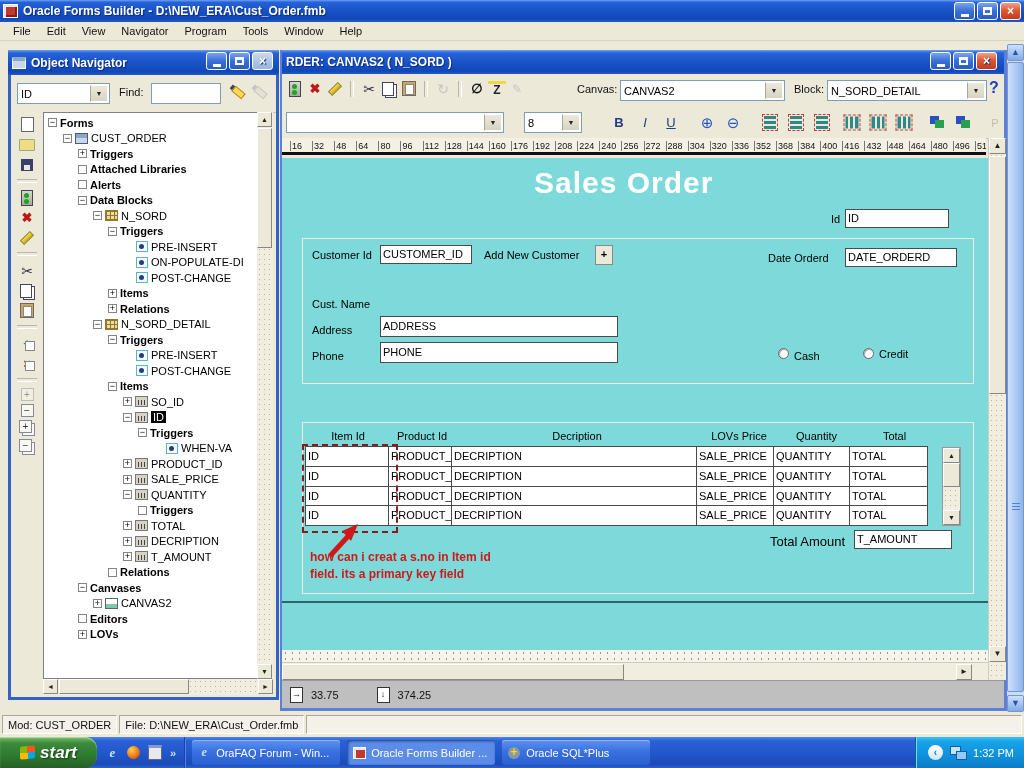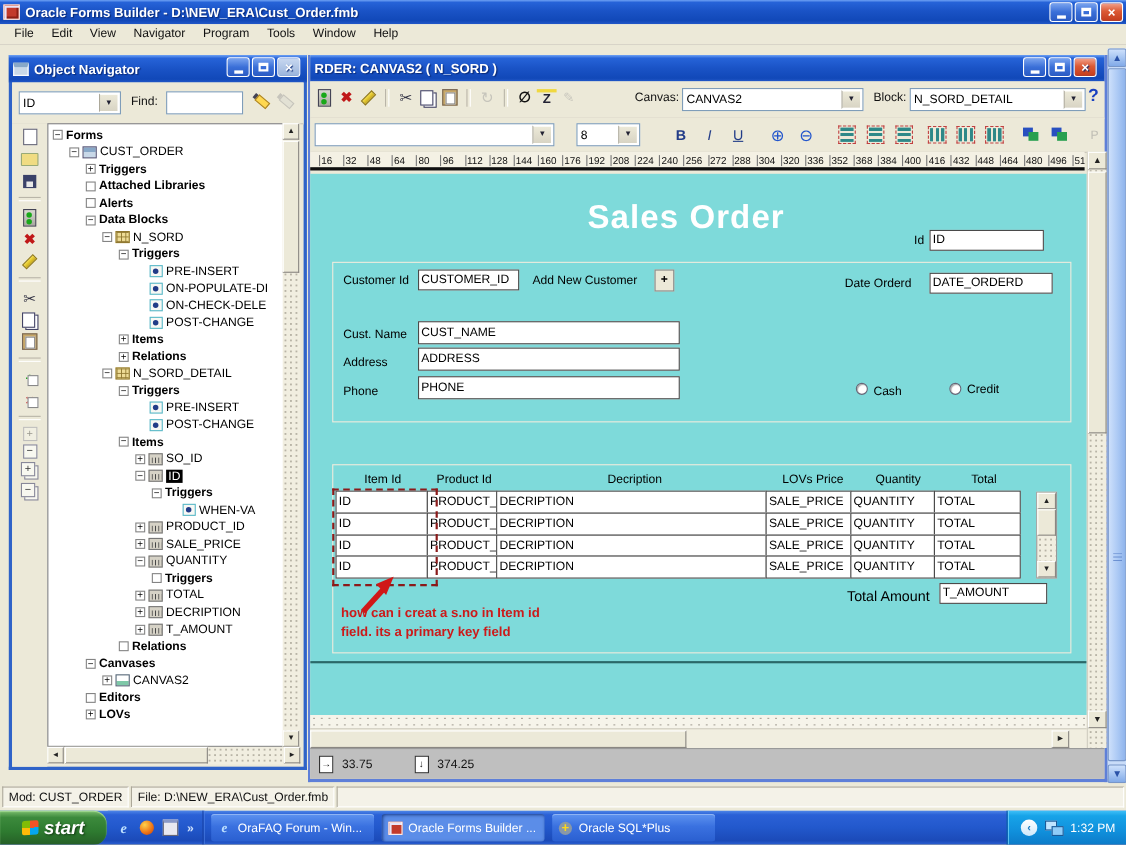--- a/index.html
+++ b/index.html
@@ -346,36 +346,35 @@
           <span class="rtick">416</span>
           <span class="rtick">432</span>
           <span class="rtick">448</span>
           <span class="rtick">464</span>
           <span class="rtick">480</span>
           <span class="rtick">496</span>
           <span class="rtick">512</span>
         </div>
 
       <div class="cw-canvas">
-        <div class="form-title" style="left:252px;top:23px">Sales Order</div>
+        <div class="form-title" style="left:252px;top:8px">Sales Order</div>
 
         <span class="clab" style="left:549px;top:55px">Id</span>
         <div class="fld" style="left:563px;top:51px;width:104px;height:19px">ID</div>
 
         <div class="frame" style="left:20px;top:80px;width:670px;height:144px"></div>
 
         <span class="clab" style="left:30px;top:91px">Customer Id</span>
         <div class="fld" style="left:98px;top:87px;width:92px;height:19px">CUSTOMER_ID</div>
         <span class="clab b" style="left:202px;top:91px">Add New Customer</span>
         <div class="fld" style="left:313px;top:87px;width:18px;height:20px;background:#ECE9D8;border:1px solid #888;text-align:center;font-weight:bold">+</div>
         <span class="clab" style="left:486px;top:94px">Date Orderd</span>
         <div class="fld" style="left:563px;top:90px;width:112px;height:19px">DATE_ORDERD</div>
 
         <span class="clab" style="left:30px;top:140px">Cust. Name</span>
-        <div class="fld" style="left:98px;top:134px;width:238px;height:21px;line-height:19px">CUST_NAME</div>
         <span class="clab" style="left:30px;top:166px">Address</span>
         <div class="fld" style="left:98px;top:158px;width:238px;height:21px;line-height:19px">ADDRESS</div>
         <span class="clab" style="left:30px;top:192px">Phone</span>
         <div class="fld" style="left:98px;top:184px;width:238px;height:21px;line-height:19px">PHONE</div>
 
         <span class="radio" style="left:496px;top:190px"></span>
         <span class="clab" style="left:512px;top:192px">Cash</span>
         <span class="radio" style="left:581px;top:190px"></span>
         <span class="clab" style="left:597px;top:190px">Credit</span>
 
@@ -574,25 +573,20 @@
             <span class="tlab">PRE-INSERT</span>
           </div>
           <div class="trow" style="padding-left: 79px;">
             <span class="espace"></span>
             <span class="ti ti-trigger"></span>
             <span class="tlab">ON-POPULATE-DI</span>
           </div>
           <div class="trow" style="padding-left: 79px;">
             <span class="espace"></span>
             <span class="ti ti-trigger"></span>
-            <span class="tlab">ON-CHECK-DELE</span>
-          </div>
-          <div class="trow" style="padding-left: 79px;">
-            <span class="espace"></span>
-            <span class="ti ti-trigger"></span>
             <span class="tlab">POST-CHANGE</span>
           </div>
           <div class="trow" style="padding-left: 64px;">
             <span class="exp">+</span>
             <span class="tlab b">Items</span>
           </div>
           <div class="trow" style="padding-left: 64px;">
             <span class="exp">+</span>
             <span class="tlab b">Relations</span>
           </div>

